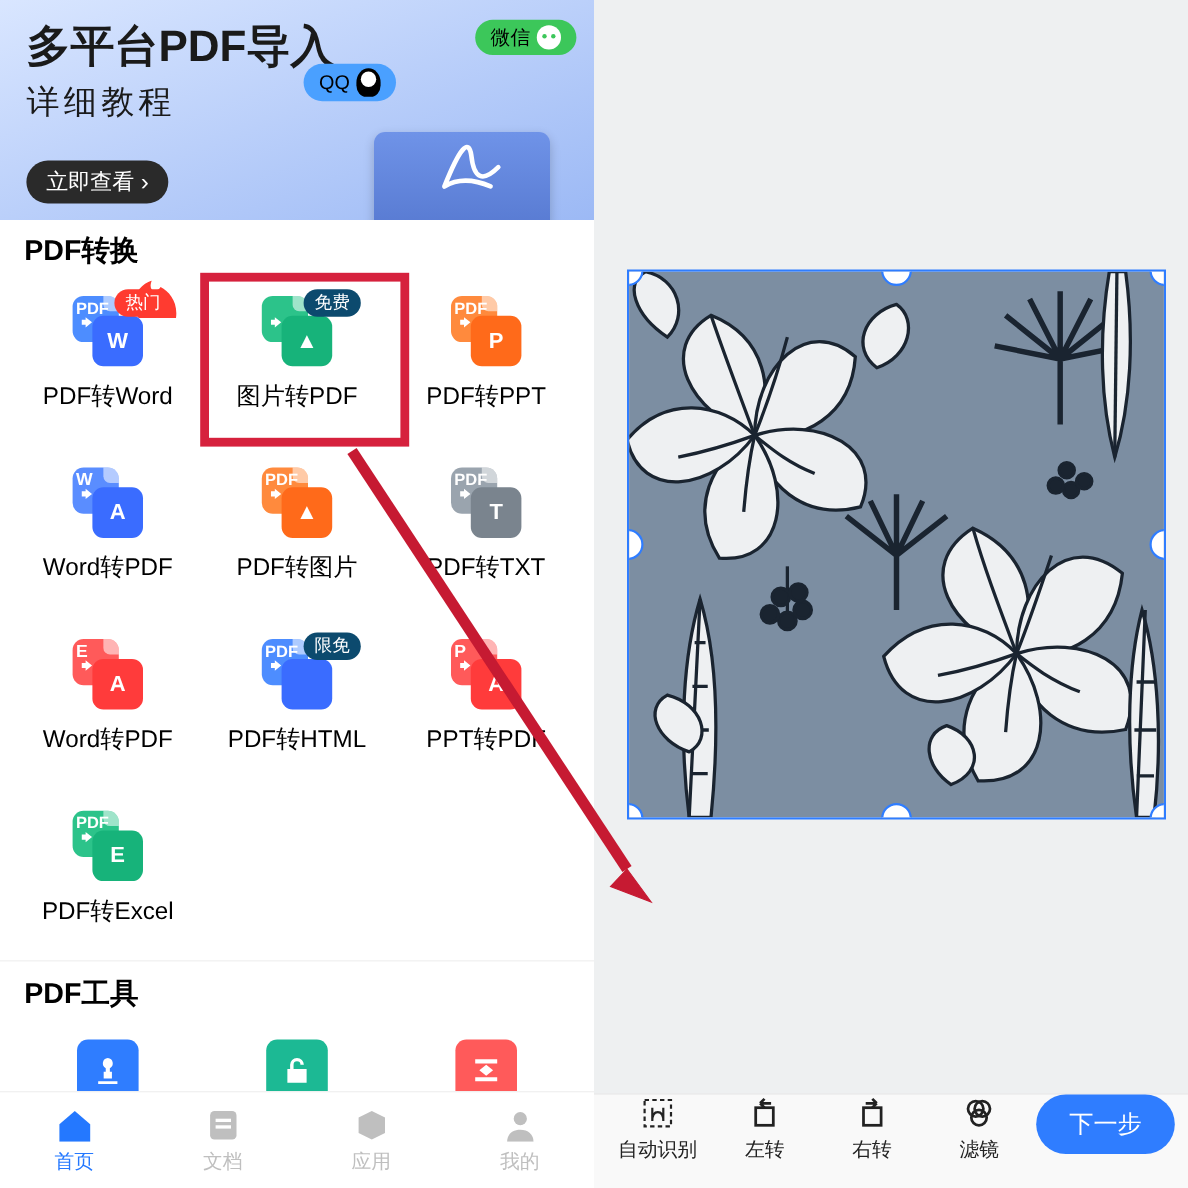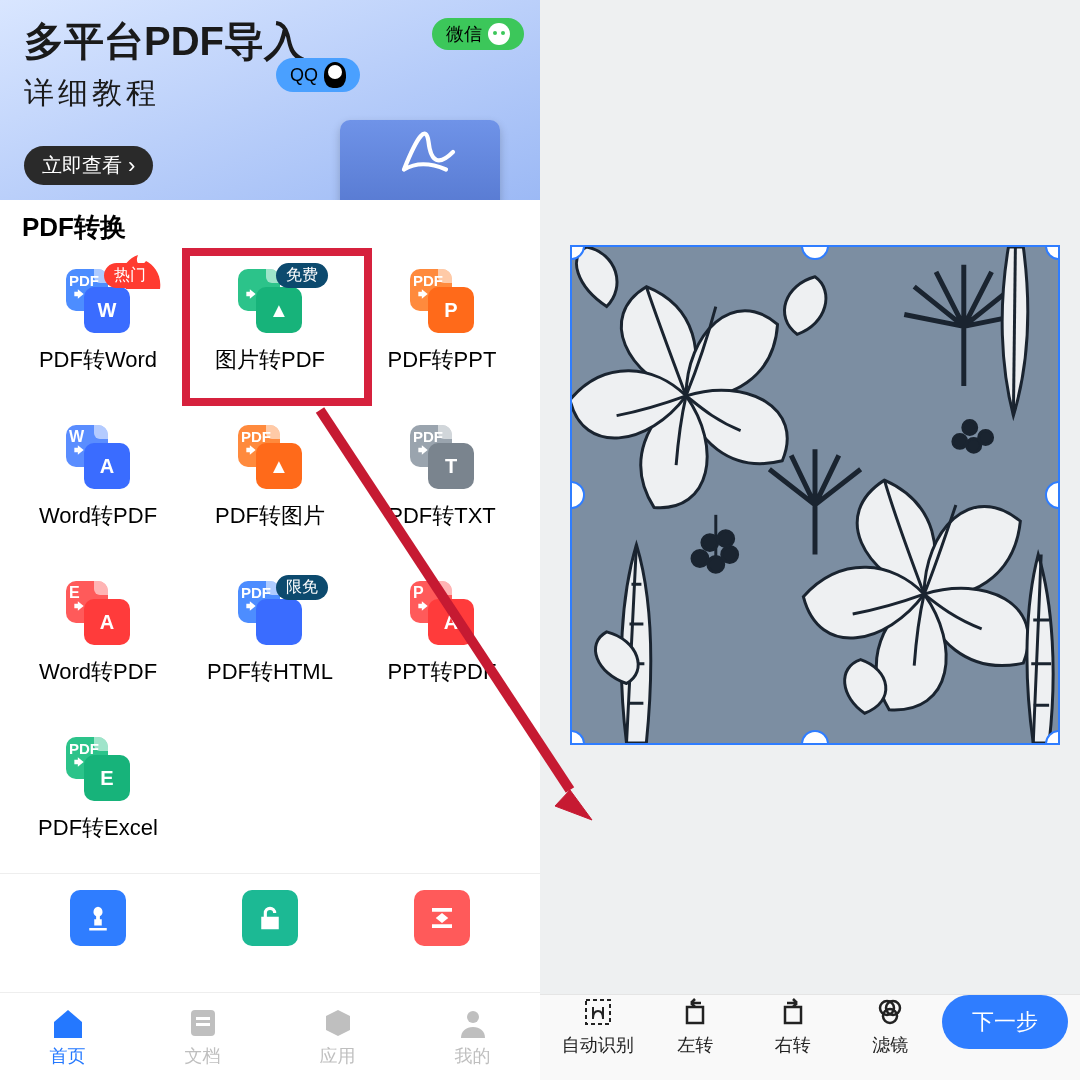--- a/index.html
+++ b/index.html
@@ -353,20 +353,21 @@
       </div>
       <div class="icon-front" style="background:#17b37a">E</div>
     </div>
     <div class="cell-label">PDF转Excel</div>
         </div>
         <div></div>
         <div></div>
       </div>
 
     <div style="border-top:1px solid #eee;margin:0 0 6px;"></div>
+    <div class="section-title">PDF工具</div>
     <div class="grid" id="tools-grid">
         <div class="cell">
     <div class="tool-ico" style="background:#2f7dff">
             <svg viewBox="0 0 48 48" width="30" height="30" fill="#fff">
               <path d="M10 40h28v4H10zM18 26h12v10H18zM24 6a8 8 0 0 1 3 15v5h-6v-5A8 8 0 0 1 24 6z"></path>
             </svg>
           </div>
     </div>
         <div class="cell">
     <div class="tool-ico" style="background:#1cb994">

